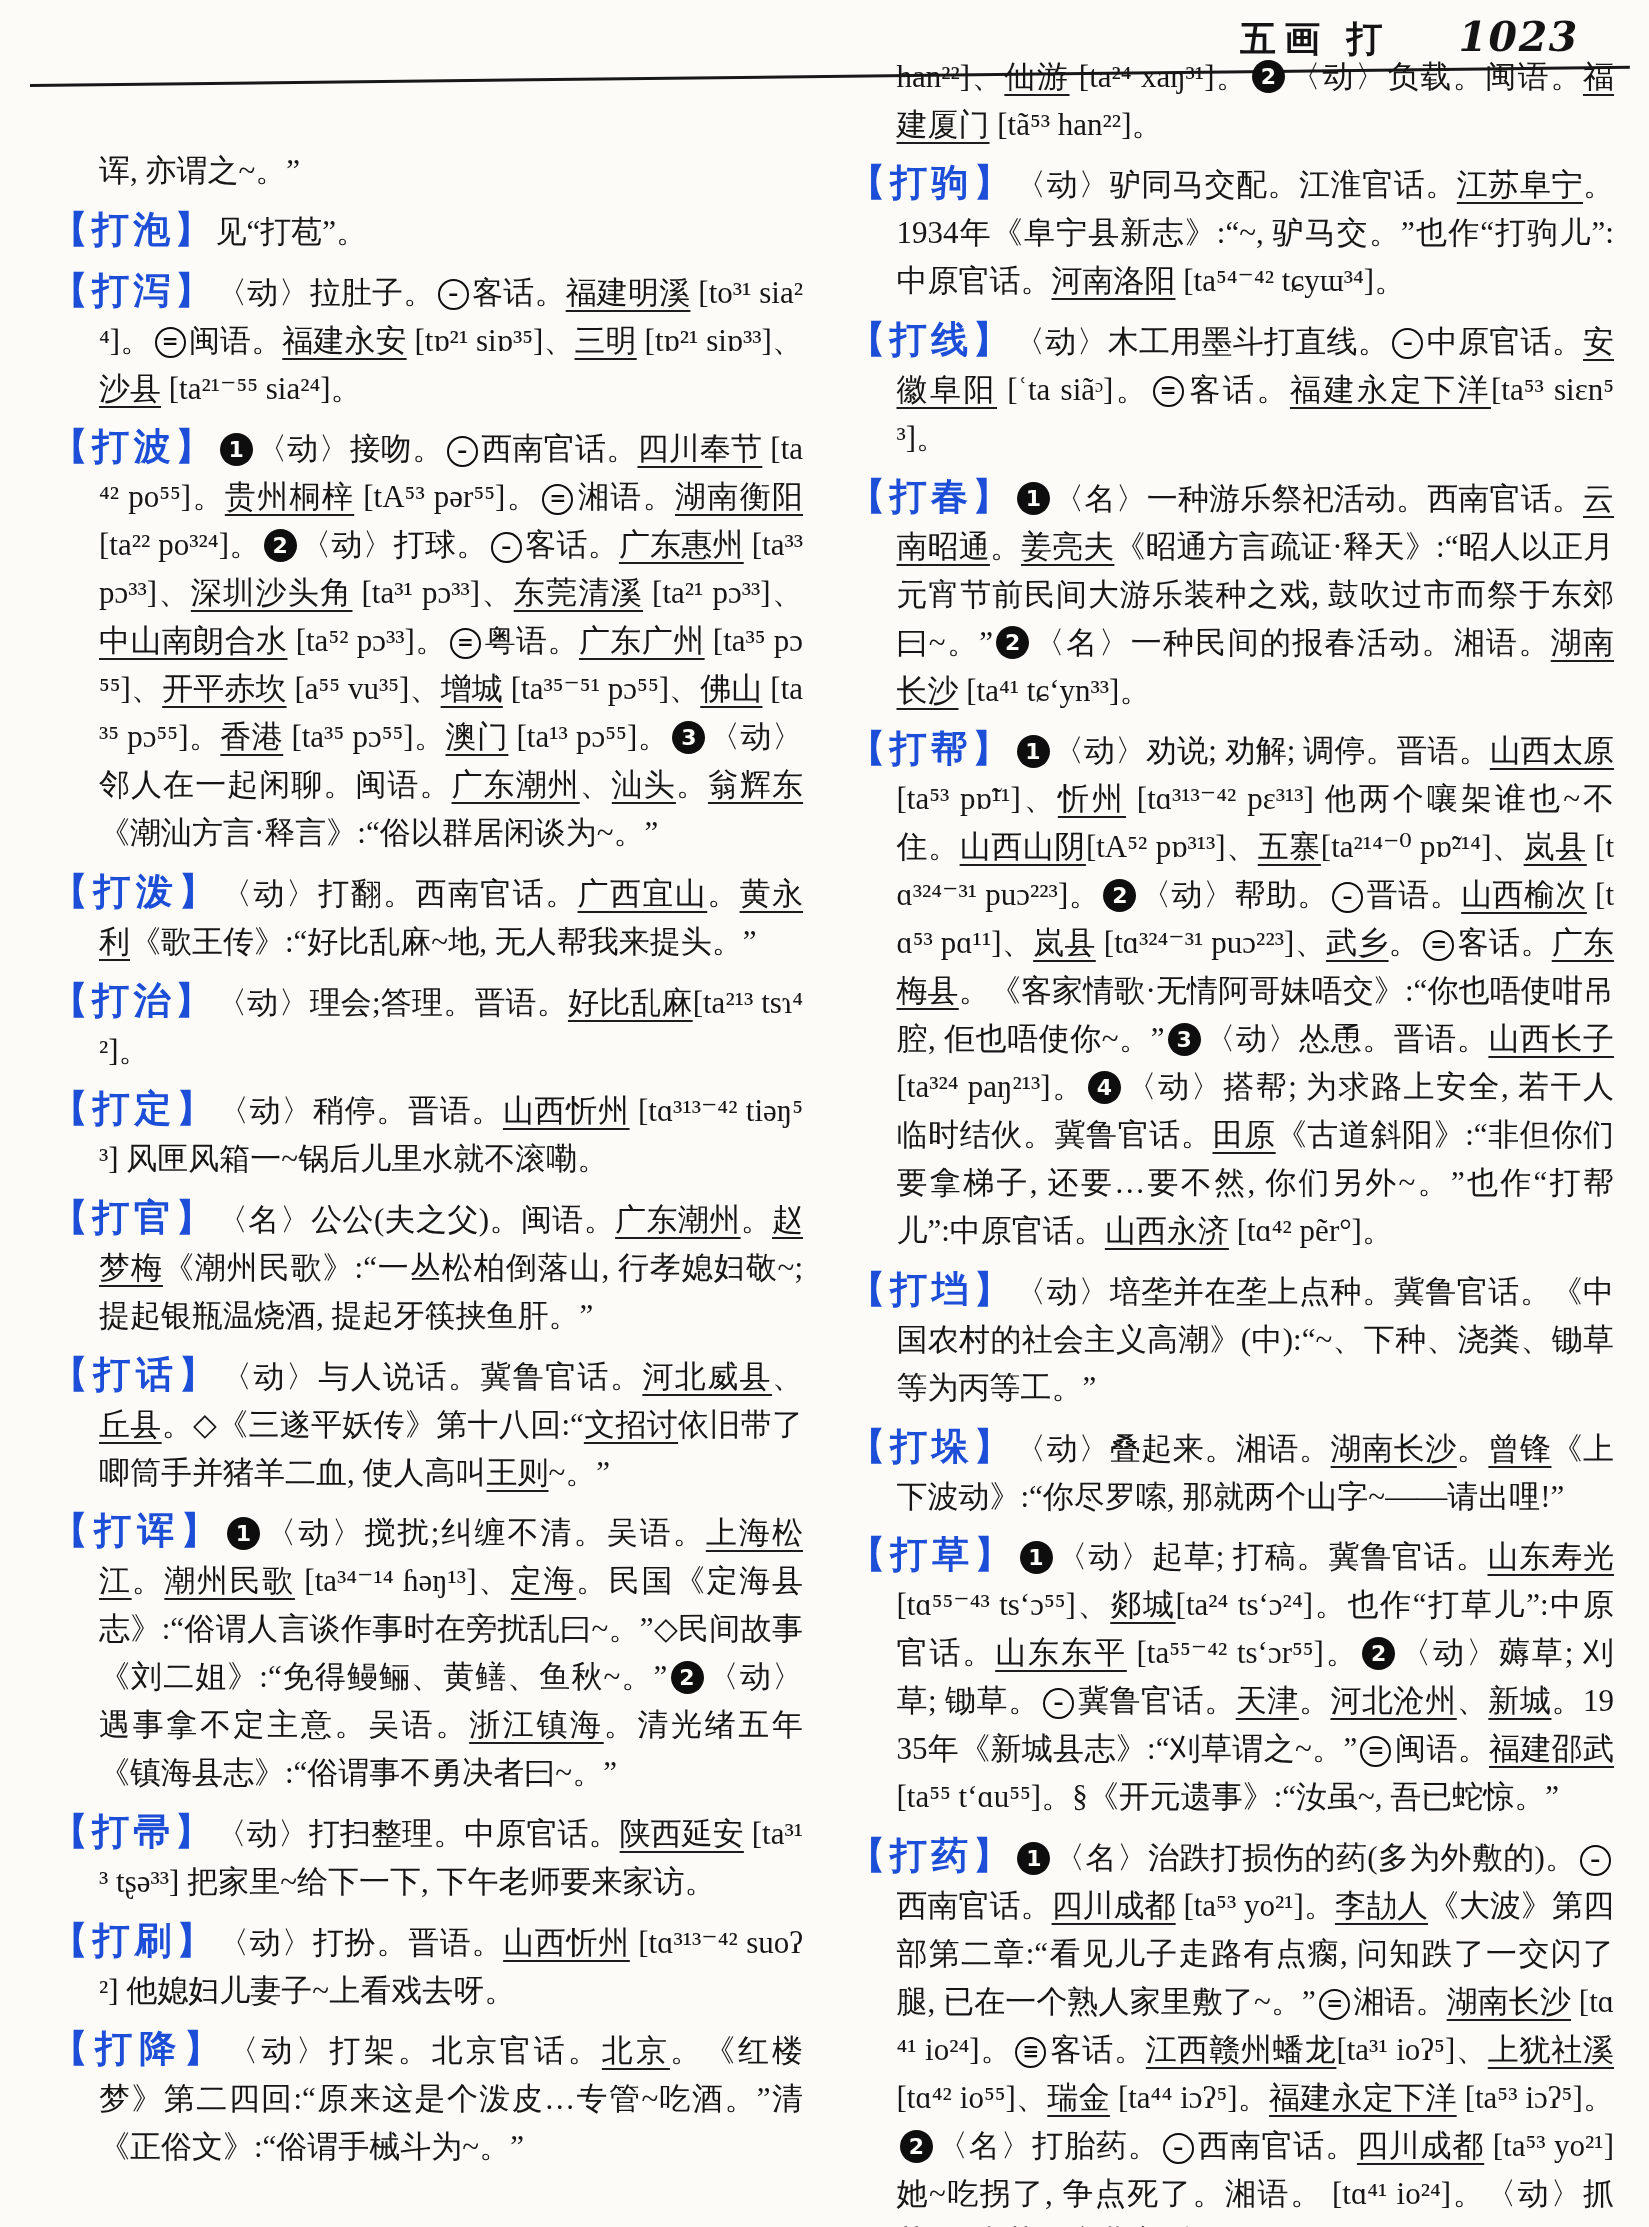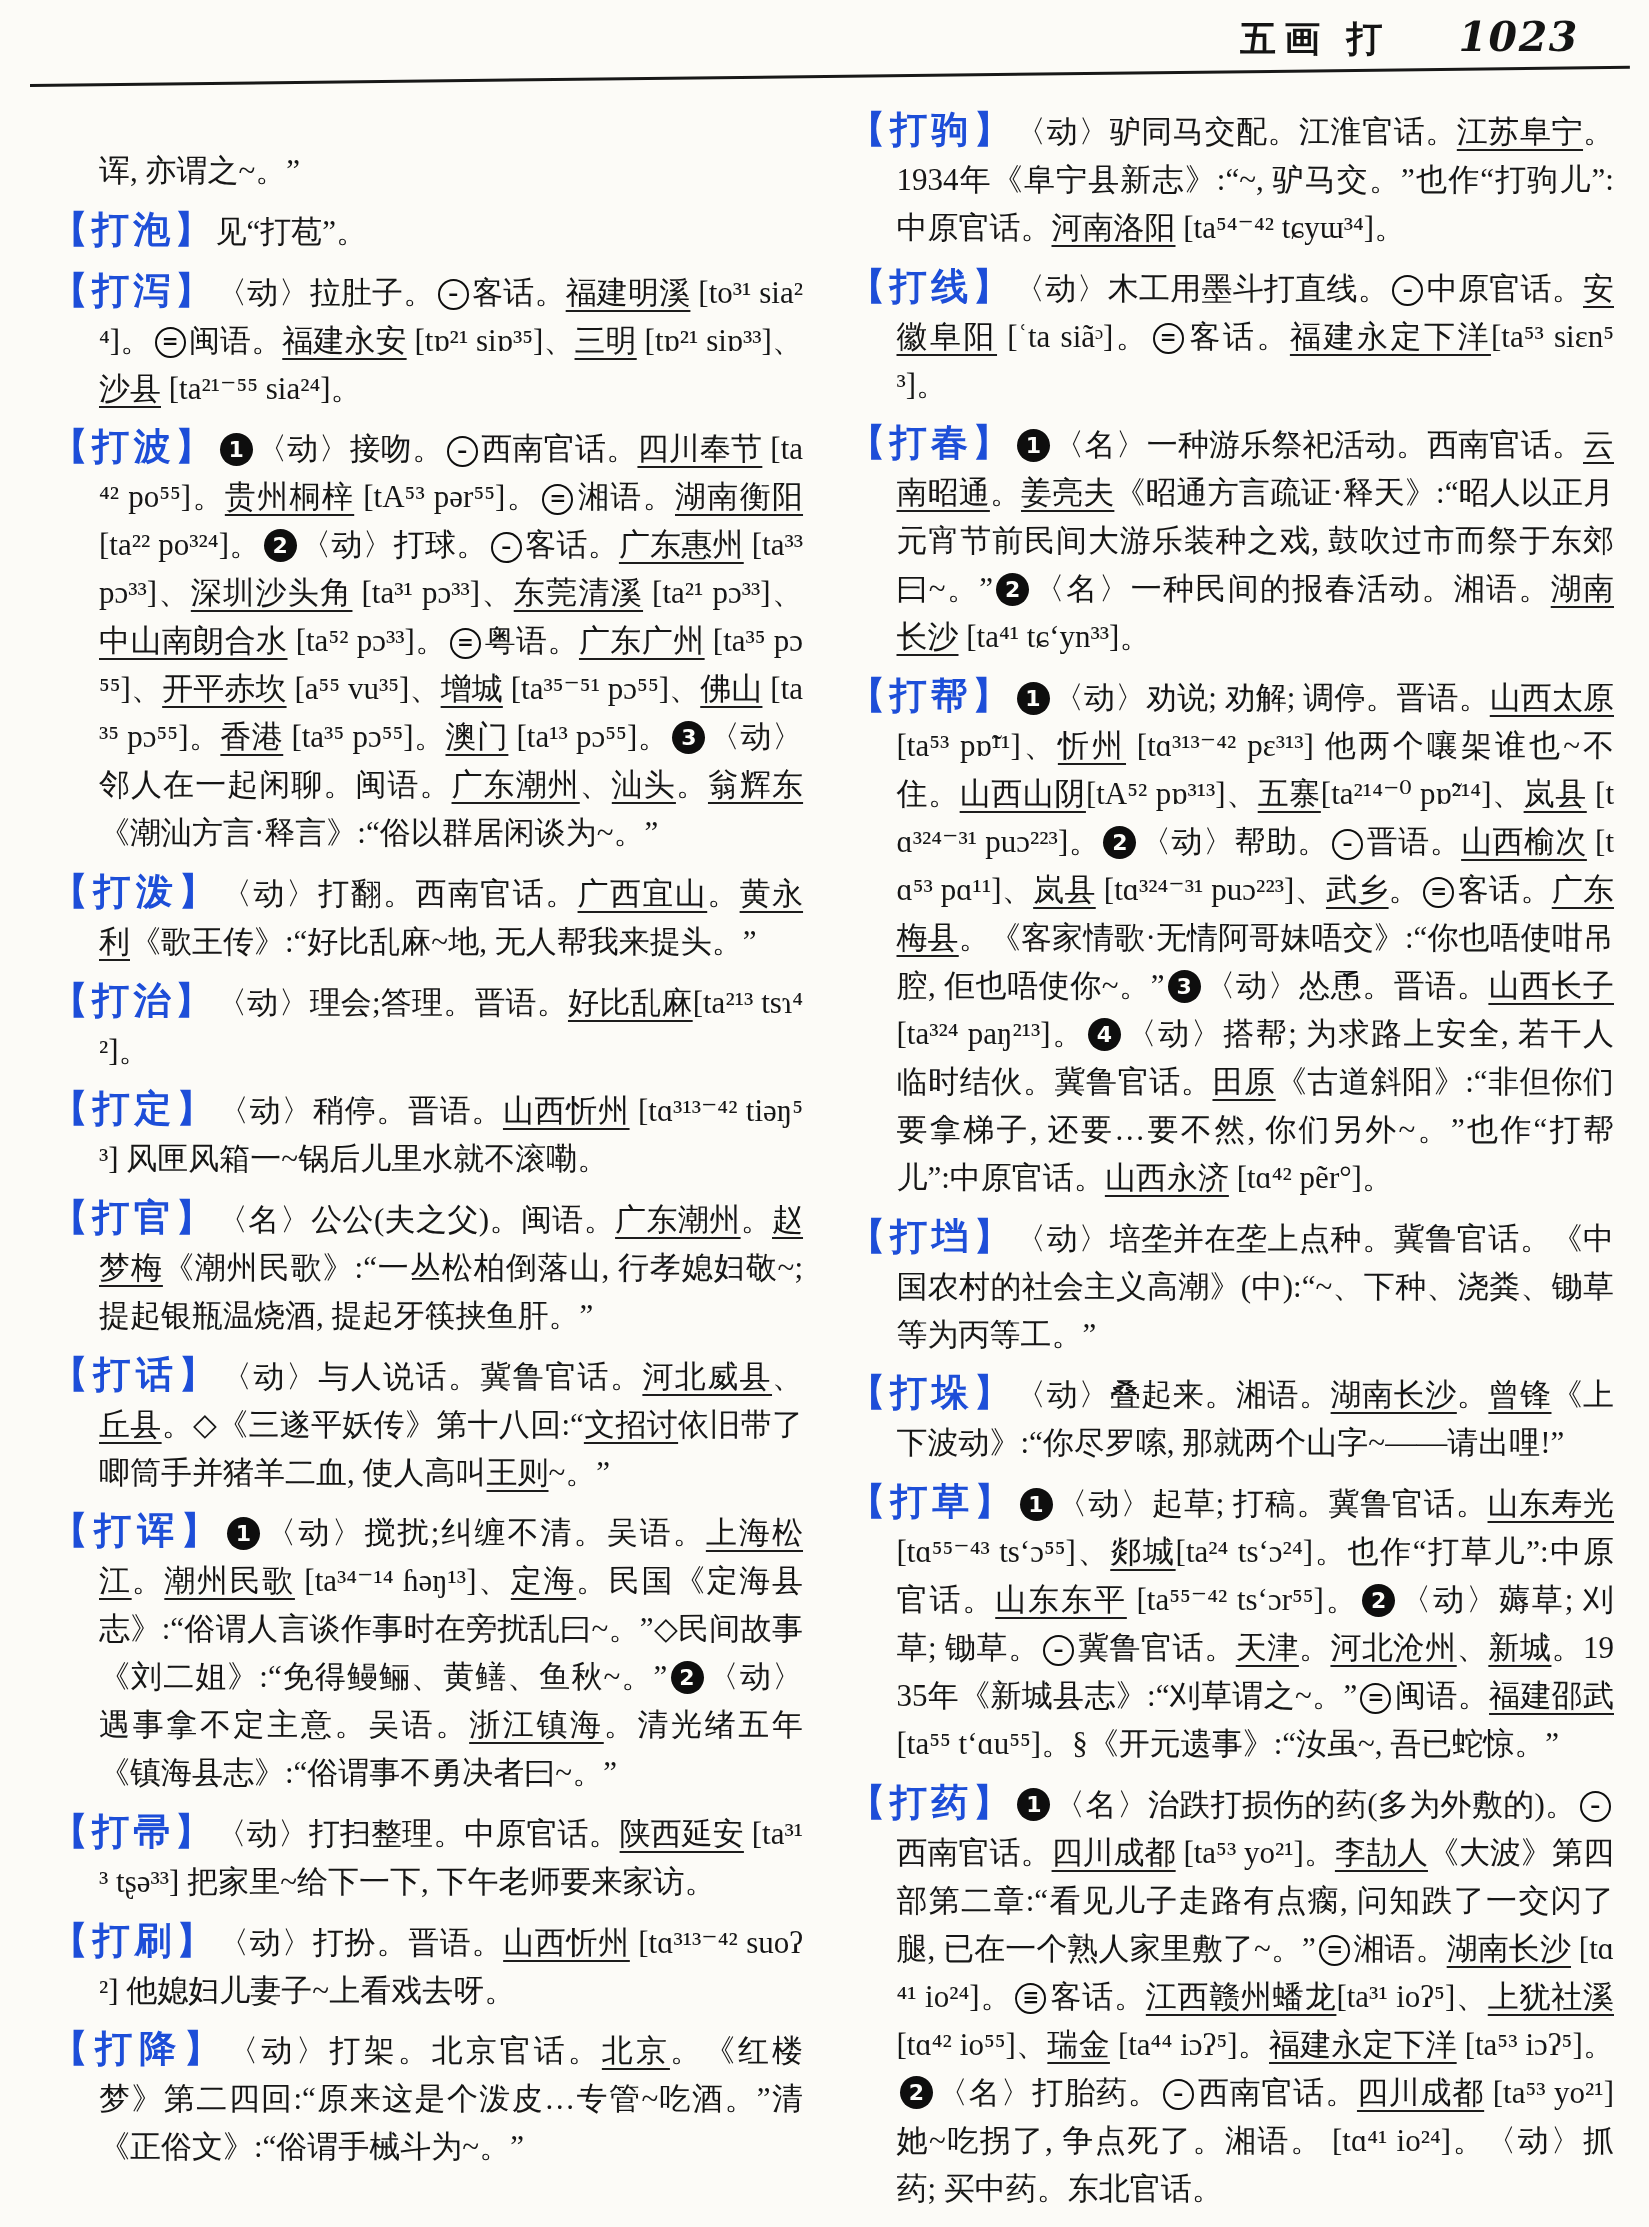--- a/index.html
+++ b/index.html
@@ -96,20 +96,21 @@
         <div class="entry"><span class="hw">【打定】</span><span>〈动〉稍停。晋语。<span class="pn">山西忻州</span> [tɑ³¹³⁻⁴² tiəŋ⁵³] 风匣风箱一~锅后儿里水就不滚嘞。</span></div>
         <div class="entry"><span class="hw">【打官】</span><span>〈名〉公公(夫之父)。闽语。<span class="pn">广东潮州</span>。<span class="pn">赵梦梅</span>《潮州民歌》:“一丛松柏倒落山, 行孝媳妇敬~; 提起银瓶温烧酒, 提起牙筷挟鱼肝。”</span></div>
         <div class="entry"><span class="hw">【打话】</span><span>〈动〉与人说话。冀鲁官话。<span class="pn">河北威县</span>、<span class="pn">丘县</span>。◇《三遂平妖传》第十八回:“<span class="pn">文招讨</span>依旧带了唧筒手并猪羊二血, 使人高叫<span class="pn">王则</span>~。”</span></div>
         <div class="entry"><span class="hw">【打诨】</span><span><span class="sn">1</span>〈动〉搅扰;纠缠不清。吴语。<span class="pn">上海松江</span>。<span class="pn">潮州民歌</span> [ta³⁴⁻¹⁴ ɦəŋ¹³]、<span class="pn">定海</span>。民国《定海县志》:“俗谓人言谈作事时在旁扰乱曰~。”◇民间故事《刘二姐》:“免得鳗鲡、黄鳝、鱼秋~。”<span class="sn">2</span>〈动〉遇事拿不定主意。吴语。<span class="pn">浙江镇海</span>。清光绪五年《镇海县志》:“俗谓事不勇决者曰~。”</span></div>
         <div class="entry"><span class="hw">【打帚】</span><span>〈动〉打扫整理。中原官话。<span class="pn">陕西延安</span> [ta³¹³ tʂə³³] 把家里~给下一下, 下午老师要来家访。</span></div>
         <div class="entry"><span class="hw">【打刷】</span><span>〈动〉打扮。晋语。<span class="pn">山西忻州</span> [tɑ³¹³⁻⁴² suoʔ²] 他媳妇儿妻子~上看戏去呀。</span></div>
         <div class="entry"><span class="hw">【打降】</span><span>〈动〉打架。北京官话。<span class="pn">北京</span>。《红楼梦》第二四回:“原来这是个泼皮…专管~吃酒。”清《正俗文》:“俗谓手械斗为~。”</span></div>
       </section>
     <div class="divider"></div>
     <section class="col col-right" id="col-right">
+        <div class="entry cont"><span>han²²]、<span class="pn">仙游</span> [ta²⁴ xaŋ³¹]。<span class="sn">2</span>〈动〉负载。闽语。<span class="pn">福建厦门</span> [tã⁵³ han²²]。</span></div>
         <div class="entry"><span class="hw">【打驹】</span><span>〈动〉驴同马交配。江淮官话。<span class="pn">江苏阜宁</span>。1934年《阜宁县新志》:“~, 驴马交。”也作“打驹儿”:中原官话。<span class="pn">河南洛阳</span> [ta⁵⁴⁻⁴² tɕyɯ³⁴]。</span></div>
         <div class="entry"><span class="hw">【打线】</span><span>〈动〉木工用墨斗打直线。<span class="cn">–</span>中原官话。<span class="pn">安徽阜阳</span> [ʿta siãᵓ]。<span class="cn">=</span>客话。<span class="pn">福建永定下洋</span>[ta⁵³ siɛn⁵³]。</span></div>
         <div class="entry"><span class="hw">【打春】</span><span><span class="sn">1</span>〈名〉一种游乐祭祀活动。西南官话。<span class="pn">云南昭通</span>。<span class="pn">姜亮夫</span>《昭通方言疏证·释天》:“昭人以正月元宵节前民间大游乐装种之戏, 鼓吹过市而祭于东郊曰~。”<span class="sn">2</span>〈名〉一种民间的报春活动。湘语。<span class="pn">湖南长沙</span> [ta⁴¹ tɕʻyn³³]。</span></div>
         <div class="entry"><span class="hw">【打帮】</span><span><span class="sn">1</span>〈动〉劝说; 劝解; 调停。晋语。<span class="pn">山西太原</span> [ta⁵³ pɒ̃¹¹]、<span class="pn">忻州</span> [tɑ³¹³⁻⁴² pɛ³¹³] 他两个嚷架谁也~不住。<span class="pn">山西山阴</span>[tA⁵² pɒ³¹³]、<span class="pn">五寨</span>[ta²¹⁴⁻⁰ pɒ̃²¹⁴]、<span class="pn">岚县</span> [tɑ³²⁴⁻³¹ puɔ²²³]。<span class="sn">2</span>〈动〉帮助。<span class="cn">–</span>晋语。<span class="pn">山西榆次</span> [tɑ⁵³ pɑ¹¹]、<span class="pn">岚县</span> [tɑ³²⁴⁻³¹ puɔ²²³]、<span class="pn">武乡</span>。<span class="cn">=</span>客话。<span class="pn">广东梅县</span>。《客家情歌·无情阿哥妹唔交》:“你也唔使咁吊腔, 佢也唔使你~。”<span class="sn">3</span>〈动〉怂恿。晋语。<span class="pn">山西长子</span> [ta³²⁴ paŋ²¹³]。<span class="sn">4</span>〈动〉搭帮; 为求路上安全, 若干人临时结伙。冀鲁官话。<span class="pn">田原</span>《古道斜阳》:“非但你们要拿梯子, 还要…要不然, 你们另外~。”也作“打帮儿”:中原官话。<span class="pn">山西永济</span> [tɑ⁴² pẽr°]。</span></div>
         <div class="entry"><span class="hw">【打垱】</span><span>〈动〉培垄并在垄上点种。冀鲁官话。《中国农村的社会主义高潮》(中):“~、下种、浇粪、锄草等为丙等工。”</span></div>
         <div class="entry"><span class="hw">【打垛】</span><span>〈动〉叠起来。湘语。<span class="pn">湖南长沙</span>。<span class="pn">曾锋</span>《上下波动》:“你尽罗嗦, 那就两个山字~——请出哩!”</span></div>
         <div class="entry"><span class="hw">【打草】</span><span><span class="sn">1</span>〈动〉起草; 打稿。冀鲁官话。<span class="pn">山东寿光</span> [tɑ⁵⁵⁻⁴³ tsʻɔ⁵⁵]、<span class="pn">郯城</span>[ta²⁴ tsʻɔ²⁴]。也作“打草儿”:中原官话。<span class="pn">山东东平</span> [ta⁵⁵⁻⁴² tsʻɔr⁵⁵]。<span class="sn">2</span>〈动〉薅草; 刈草; 锄草。<span class="cn">–</span>冀鲁官话。<span class="pn">天津</span>。<span class="pn">河北沧州</span>、<span class="pn">新城</span>。1935年《新城县志》:“刈草谓之~。”<span class="cn">=</span>闽语。<span class="pn">福建邵武</span> [ta⁵⁵ tʻɑu⁵⁵]。§《开元遗事》:“汝虽~, 吾已蛇惊。”</span></div>
         <div class="entry"><span class="hw">【打药】</span><span><span class="sn">1</span>〈名〉治跌打损伤的药(多为外敷的)。<span class="cn">–</span>西南官话。<span class="pn">四川成都</span> [ta⁵³ yo²¹]。<span class="pn">李劼人</span>《大波》第四部第二章:“看见儿子走路有点瘸, 问知跌了一交闪了腿, 已在一个熟人家里敷了~。”<span class="cn">=</span>湘语。<span class="pn">湖南长沙</span> [tɑ⁴¹ io²⁴]。<span class="cn">≡</span>客话。<span class="pn">江西赣州蟠龙</span>[ta³¹ ioʔ⁵]、<span class="pn">上犹社溪</span> [tɑ⁴² io⁵⁵]、<span class="pn">瑞金</span> [ta⁴⁴ iɔʔ⁵]。<span class="pn">福建永定下洋</span> [ta⁵³ iɔʔ⁵]。<span class="sn">2</span>〈名〉打胎药。<span class="cn">–</span>西南官话。<span class="pn">四川成都</span> [ta⁵³ yo²¹] 她~吃拐了, 争点死了。湘语。 [tɑ⁴¹ io²⁴]。〈动〉抓药; 买中药。东北官话。</span></div>
       </section>
   </div>

